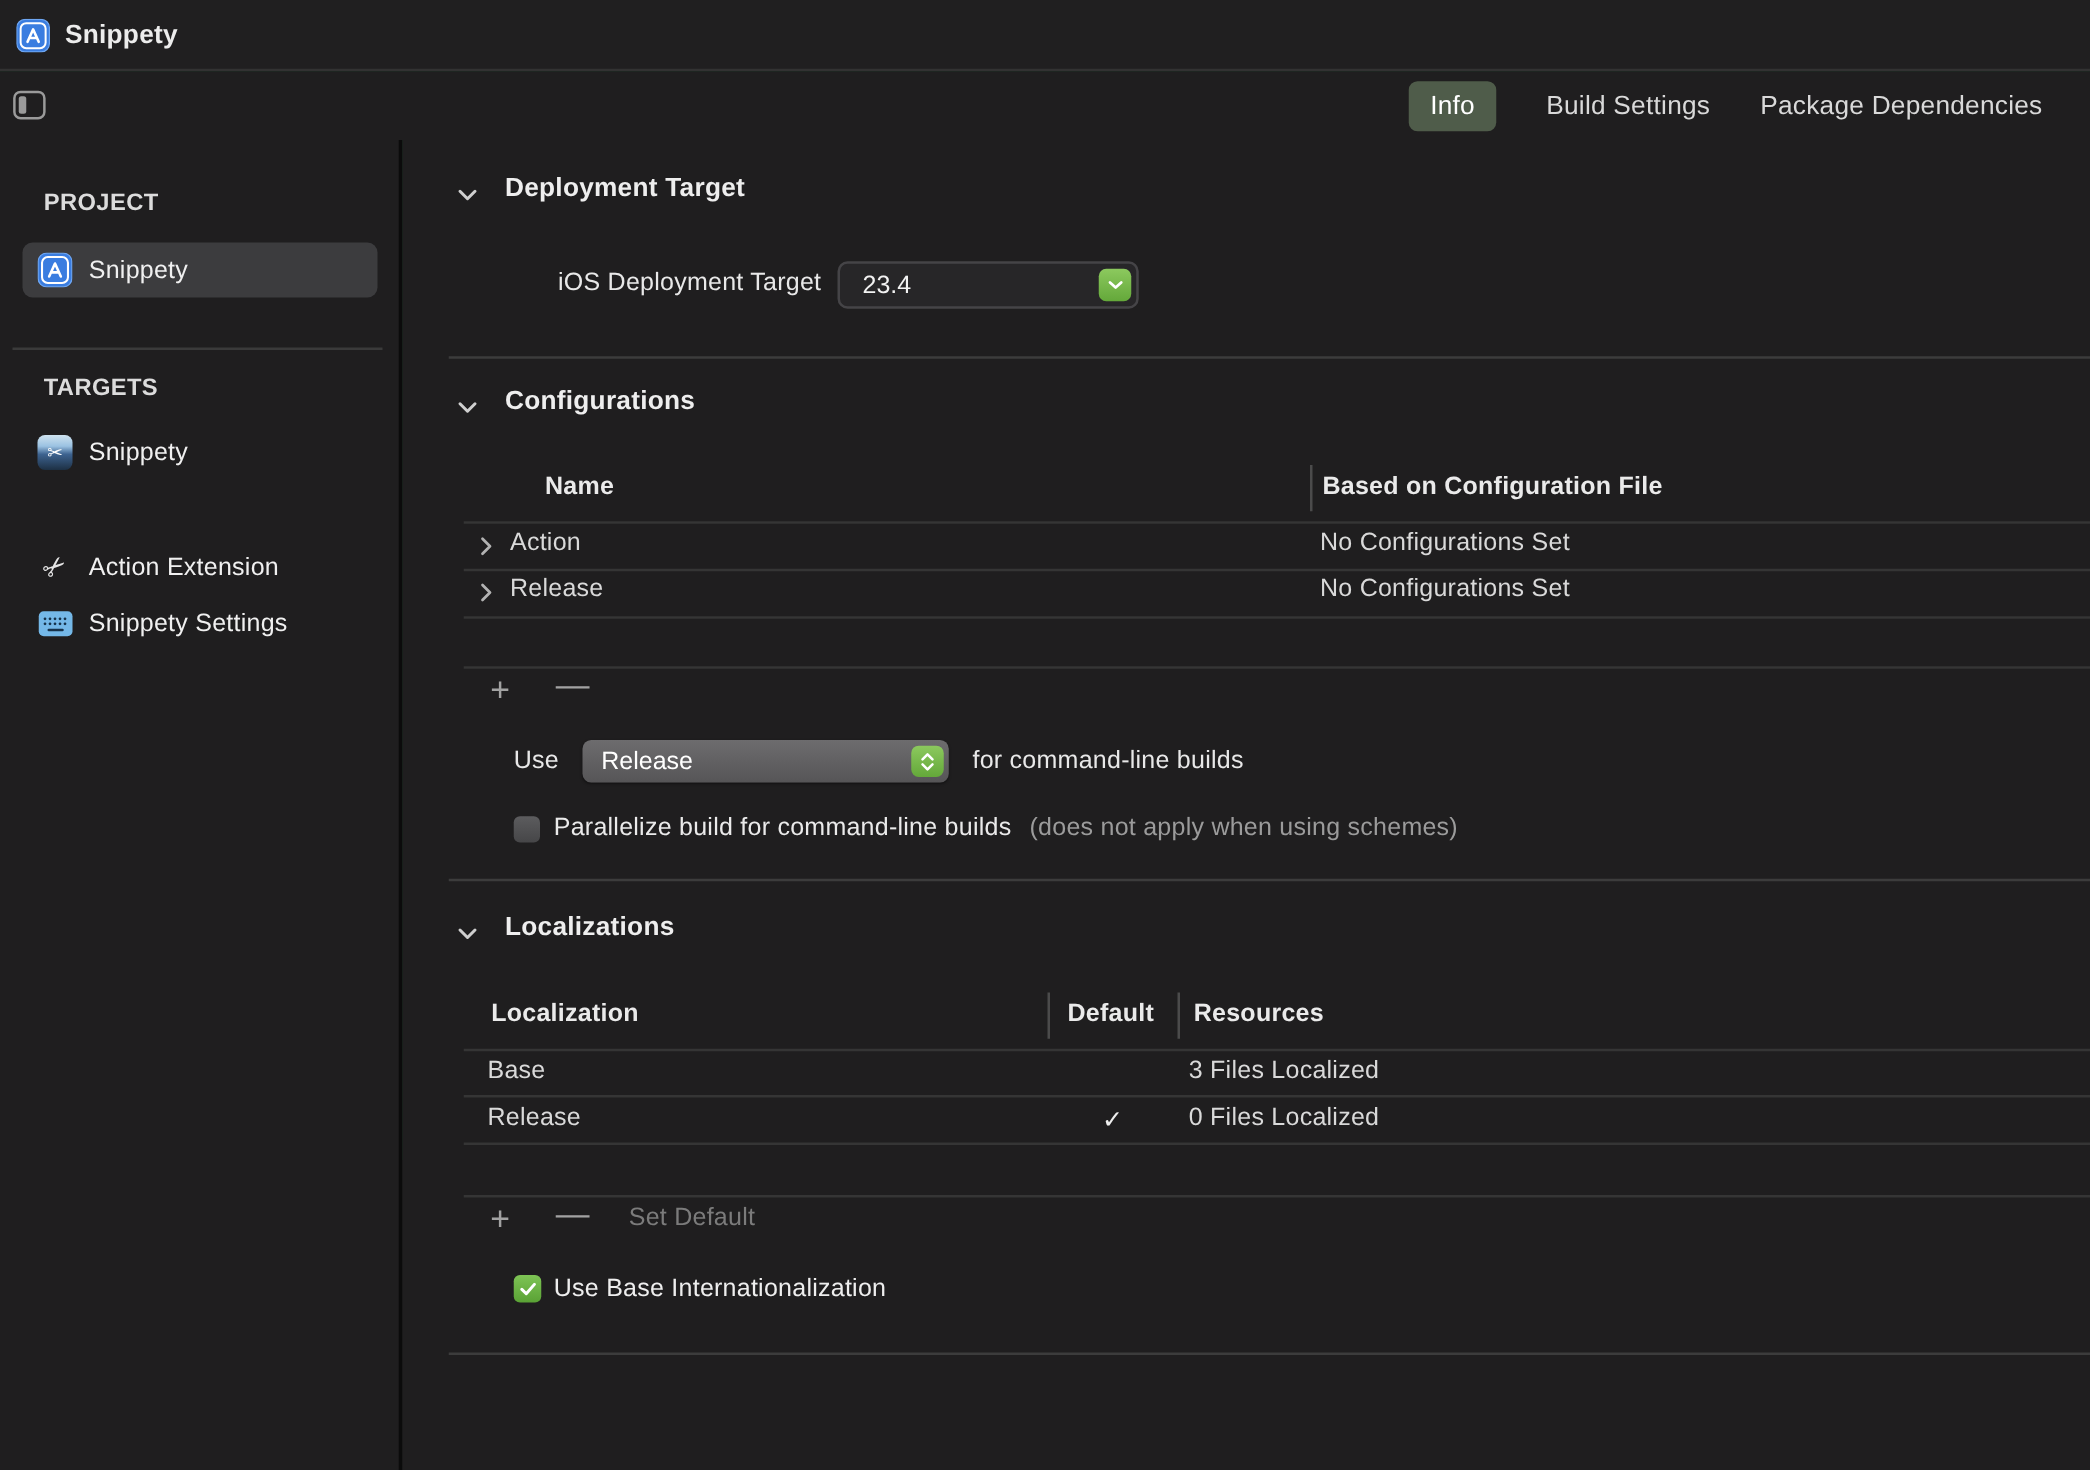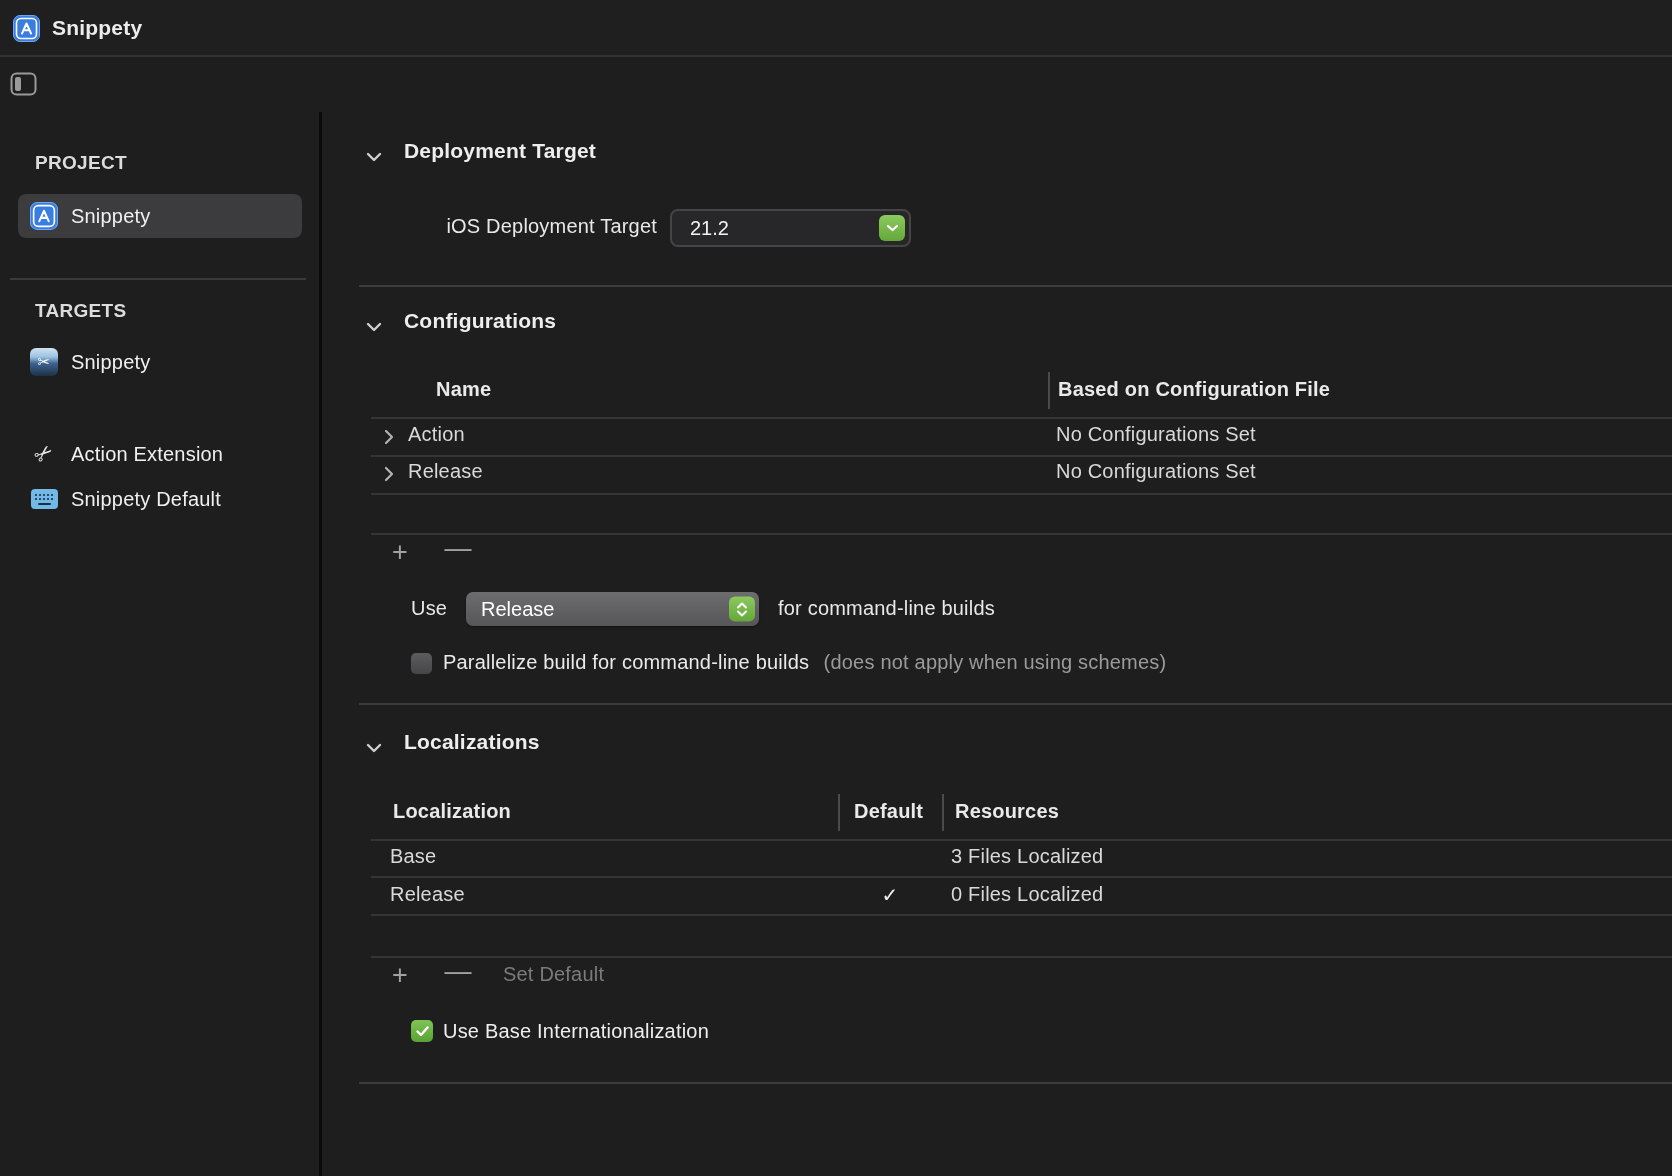--- a/index.html
+++ b/index.html
@@ -113,20 +113,25 @@
     <span class="title">Snippety</span>
   </header>
 
   <div class="toolbar">
     <span class="sidebar-toggle">
       <svg width="27" height="24" viewBox="0 0 27 24">
         <rect x="1.5" y="1.5" width="24" height="21" rx="5" fill="none" stroke="#9a9a9a" stroke-width="2"></rect>
         <rect x="5" y="5" width="6" height="14" rx="2" fill="#9a9a9a"></rect>
       </svg>
     </span>
+    <nav class="tabs">
+      <span class="tab active">Info</span>
+      <span class="tab">Build Settings</span>
+      <span class="tab">Package Dependencies</span>
+    </nav>
   </div>
 
   <div class="bodywrap">
 
     <aside class="sidebar">
       <div class="side-header" style="top:40px;">PROJECT</div>
 
       <div class="side-row selected" style="top:82px;">
         <span class="ic28">
           <svg width="28" height="28" viewBox="0 0 27 27">
@@ -168,36 +173,36 @@
                 <circle cx="2" cy="6" r="1.1"></circle>
                   <circle cx="6" cy="6" r="1.1"></circle>
                   <circle cx="10" cy="6" r="1.1"></circle>
                   <circle cx="14" cy="6" r="1.1"></circle>
                   <circle cx="18" cy="6" r="1.1"></circle>
                 <rect x="4" y="10" width="13" height="2" rx="1"></rect>
               </g>
             </svg>
           </span>
         </span>
-        <span class="lbl">Snippety Default</span>
+        <span class="lbl">Snippety Settings</span>
       </div>
     </aside>
 
     <main class="content">
 
       <span class="disclosure" style="left:44px; top:36px;">
         <svg width="16" height="10" viewBox="0 0 16 10">
             <polyline points="2,2 8,8 14,2" fill="none" stroke="#cfcfcf" stroke-width="2.4" stroke-linecap="round" stroke-linejoin="round"></polyline>
           </svg>
       </span>
       <div class="abs sec-title" style="left:82px; top:27px;">Deployment Target</div>
 
       <div class="abs td" style="left:60px; top:103px; width:275px; text-align:right; color:#e8e8e8;">iOS Deployment Target</div>
       <div class="combo" style="left:348px; top:97px; width:241px; height:38px;">
-        <span class="val">21.2</span>
+        <span class="val">23.4</span>
         <span class="green-btn">
           <svg width="13" height="8" viewBox="0 0 13 8">
               <polyline points="2,2 6.5,6 11,2" fill="none" stroke="#ffffff" stroke-width="2.2" stroke-linecap="round" stroke-linejoin="round"></polyline>
             </svg>
         </span>
       </div>
 
       <div class="secline" style="top:173px;"></div>
 
       <span class="disclosure" style="left:44px; top:206px;">

